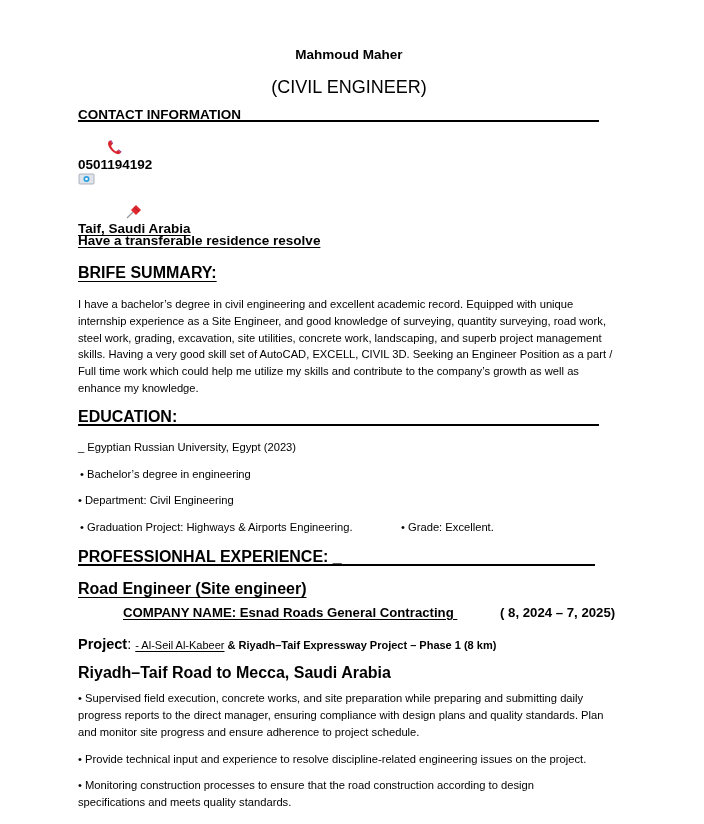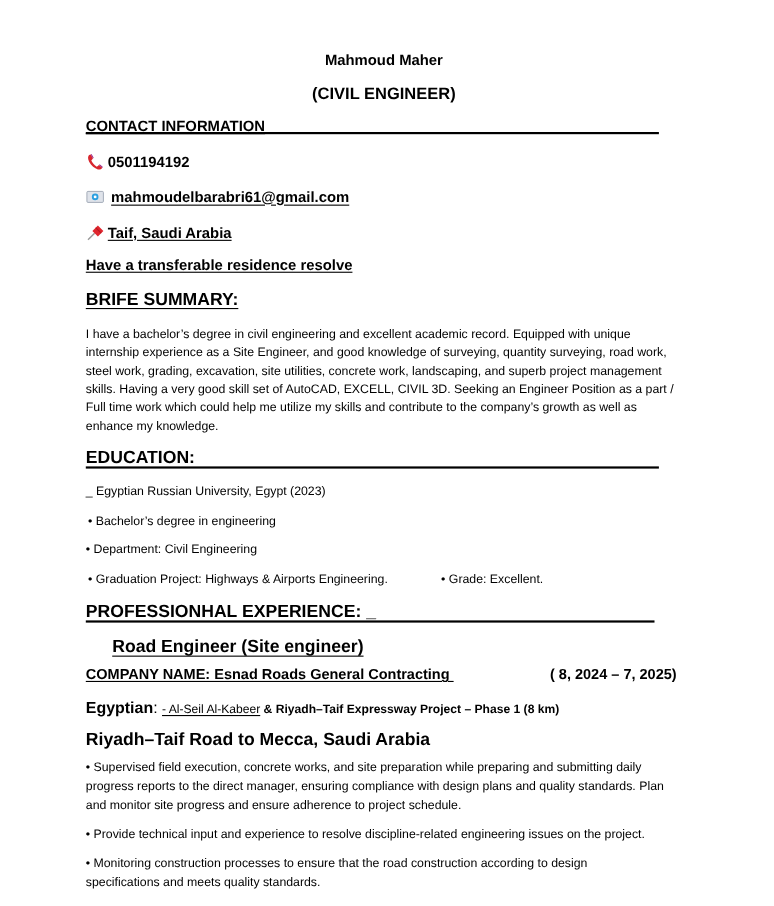--- a/index.html
+++ b/index.html
@@ -1,30 +1,30 @@
 <!DOCTYPE html>
 <html><head>
 <meta charset="utf-8">
 <style>
   html, body { margin: 0; padding: 0; background: #ffffff; }
   body { width: 704px; height: 824px; position: relative; overflow: hidden;
          font-family: "Liberation Sans", "DejaVu Sans", sans-serif; color: #000; }
   .abs { position: absolute; white-space: nowrap; }
   .center { left: 0; width: 698px; text-align: center; }
   .name { top: 47px; font-size: 13.5px; font-weight: bold; }
-  .role { top: 77px; font-size: 15px; font-weight: bold; }
+  .role { top: 77px; font-size: 18px; font-weight: normal; }
   .h-contact { left: 78px; top: 107px; font-size: 13.5px; font-weight: bold; }
   .rule { position: absolute; height: 1.5px; background: #000; }
-  .contact-line { left: 78px; font-size: 13.5px; font-weight: bold; display: flex; align-items: center; gap: 2px; }
+  .contact-line { left: 78px; font-size: 13.5px; font-weight: bold; display: flex; align-items: center; gap: 2px; flex-direction: column; }
   .u { text-decoration: underline; text-underline-offset: 2px; }
   .icon { display: inline-block; width: 18px; height: 16px; position: relative; }
   .h-section { left: 78px; font-size: 16px; font-weight: bold; text-decoration: underline; text-underline-offset: 3px; }
   .para { left: 78px; width: 545px; white-space: normal; font-size: 11.2px; line-height: 16.8px; }
   .edu { left: 78px; font-size: 11.2px; }
-  .job-title { left: 78px; top: 580px; font-size: 16px; font-weight: bold; text-decoration: underline; text-underline-offset: 3px; margin-left: 24px; }
+  .job-title { left: 78px; top: 580px; font-size: 16px; font-weight: bold; text-decoration: underline; text-underline-offset: 3px; }
   .company { left: 78px; top: 605px; font-size: 13.2px; font-weight: bold; }
   .dates { left: 456px; top: 605px; font-size: 13.2px; font-weight: bold; margin-left: 44px; }
   .project { left: 78px; top: 636px; font-size: 11px; font-weight: bold; }
   .project .label { font-size: 14.5px; }
   .location { left: 78px; top: 664px; font-size: 16px; font-weight: bold; }
 </style>
 </head>
 <body>
 
 <div class="abs center name">Mahmoud Maher</div>
@@ -45,21 +45,20 @@
 </div>
 
 <div class="abs contact-line" style="top:171px;">
   <span class="icon">
     <svg width="18" height="16" viewBox="0 0 18 16">
         <rect x="1" y="3" width="15" height="10" rx="1" fill="#dfe3ea" stroke="#9aa3b0" stroke-width="0.8"></rect>
         <circle cx="8.5" cy="8" r="3" fill="#2a9fe0"></circle>
         <circle cx="8.5" cy="8" r="1.3" fill="#fff"></circle>
       </svg>
   </span>
-  <span class="u" style="margin-left:3px;">mahmoudelbarabri61@gmail.com</span>
 </div>
 
 <div class="abs contact-line" style="top:203px;">
   <span class="icon">
     <svg width="18" height="16" viewBox="0 0 18 16">
         <line x1="2" y1="15" x2="8" y2="9" stroke="#999" stroke-width="1.3"></line>
         <path d="M6 7 L11 2 L16 7 L11 12 Z" fill="#e0262e"></path>
         <path d="M9 4 L14 9" stroke="#b51a20" stroke-width="1"></path>
       </svg>
   </span>
@@ -76,23 +75,23 @@
 <div class="abs edu" style="top:441px;">_ Egyptian Russian University, Egypt (2023)</div>
 <div class="abs edu" style="top:468px; left:80px;">• Bachelor’s degree in engineering</div>
 <div class="abs edu" style="top:494px;">• Department: Civil Engineering</div>
 <div class="abs edu" style="top:521px; left:80px;">• Graduation Project: Highways &amp; Airports Engineering.</div>
 <div class="abs edu" style="top:521px; left:401px;">• Grade: Excellent.</div>
 
 <div class="abs h-section" style="top:548px; text-decoration:none;">PROFESSIONHAL EXPERIENCE: _</div>
 <div class="rule" style="left:78px; top:564px; width:517px;"></div>
 
 <div class="abs job-title">Road Engineer (Site engineer)</div>
-<div class="abs company u" style="white-space:pre;">COMPANY NAME: Esnad Roads General Contracting </div>
+<div class="abs company u" style="white-space:pre;margin-left:45px;">COMPANY NAME: Esnad Roads General Contracting </div>
 <div class="abs dates">( 8, 2024 – 7, 2025)</div>
 
 <div class="abs project">
-  <span class="label">Egyptian</span><span style="font-size:14.5px;font-weight:normal;">: </span><span class="u" style="font-weight:normal;">- Al-Seil Al-Kabeer</span><span> &amp; Riyadh–Taif Expressway Project – Phase 1 (8 km)</span>
+  <span class="label">Project</span><span style="font-size:14.5px;font-weight:normal;">: </span><span class="u" style="font-weight:normal;">- Al-Seil Al-Kabeer</span><span> &amp; Riyadh–Taif Expressway Project – Phase 1 (8 km)</span>
 </div>
 <div class="abs location">Riyadh–Taif Road to Mecca, Saudi Arabia</div>
 
 <div class="abs para" style="top:690px;">• Supervised field execution, concrete works, and site preparation while preparing and submitting daily progress reports to the direct manager, ensuring compliance with design plans and quality standards. Plan and monitor site progress and ensure adherence to project schedule.</div>
 <div class="abs para" style="top:751px; width:560px;">• Provide technical input and experience to resolve discipline-related engineering issues on the project.</div>
 <div class="abs para" style="top:777px; width:500px;">• Monitoring construction processes to ensure that the road construction according to design specifications and meets quality standards.</div>
 
 </body></html>

